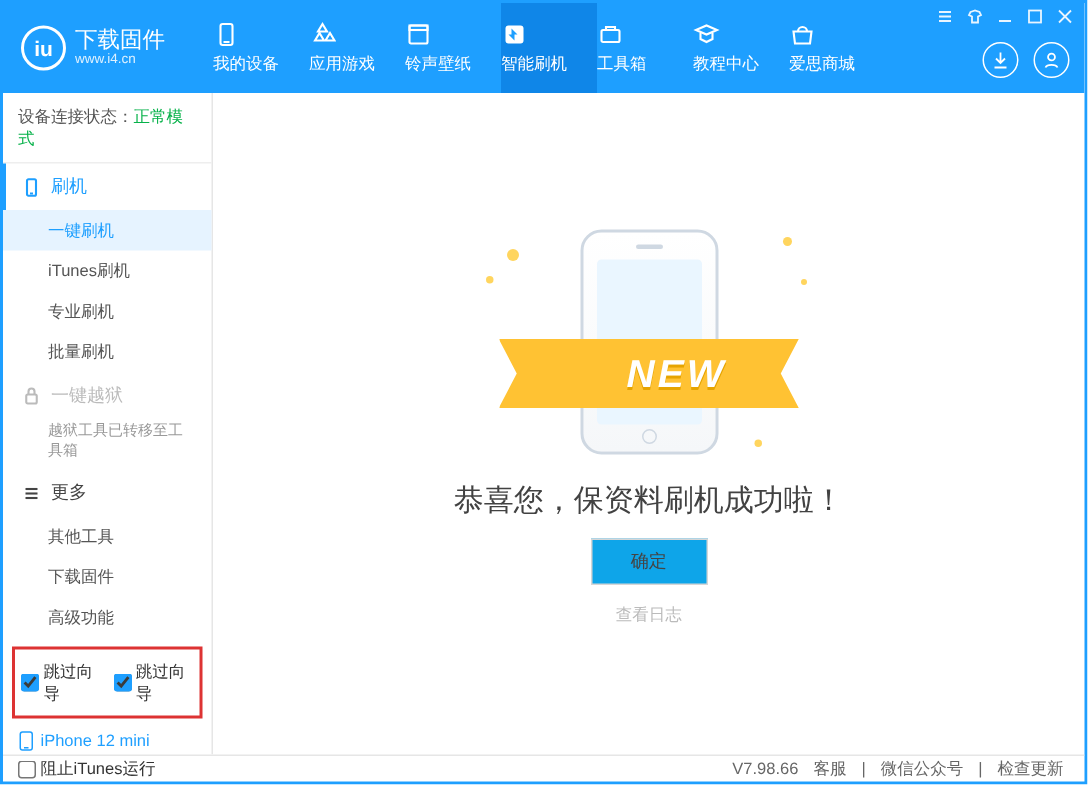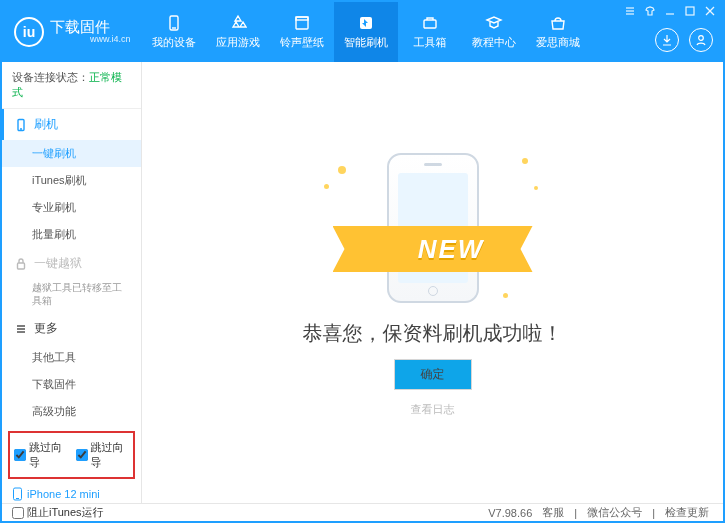--- a/index.html
+++ b/index.html
@@ -5,24 +5,24 @@
 * { margin: 0; padding: 0; box-sizing: border-box; }
 body { font-family: "Microsoft YaHei", sans-serif; font-size: 12px; color: #333; background: #fff; }
 .window { width: 725px; height: 523px; border: 2px solid #1E9FFF; overflow: hidden; display: flex; flex-direction: column; position: relative; }
 
 
 .header { background: #1E9FFF; height: 60px; display: flex; align-items: center; padding: 0 8px 0 12px; color: #fff; position: relative; }
 .logo-block { display: flex; align-items: center; gap: 6px; width: 128px; }
 .logo-circle { width: 30px; height: 30px; border: 2px solid #fff; border-radius: 50%; display: flex; align-items: center; justify-content: center; font-weight: bold; font-size: 14px; }
 .logo-text { display: flex; flex-direction: column; line-height: 1.1; }
 .logo-title { font-size: 15px; font-weight: 500; }
-.logo-url { font-size: 9px; opacity: .85; margin-left: 40px; }
+.logo-url { font-size: 9px; opacity: .85; }
 
 .nav { display: flex; flex: 1; height: 60px; }
-.nav-item { width: 64px; display: flex; flex-direction: column; align-items: center; justify-content: center; gap: 3px; cursor: pointer; font-size: 11px; }
+.nav-item { width: 64px; display: flex; flex-direction: column; justify-content: center; gap: 3px; cursor: pointer; font-size: 11px; }
 .nav-item.active { background: #0F86E8; }
 .nav-icon { width: 18px; height: 18px; display: flex; align-items: center; justify-content: center; }
 .nav-icon svg { stroke: #fff; fill: none; stroke-width: 1.4; }
 
 .win-controls { position: absolute; top: 2px; right: 6px; display: flex; gap: 6px; font-size: 10px; opacity: .9; }
 .win-btn { width: 14px; height: 14px; display: flex; align-items: center; justify-content: center; cursor: pointer; }
 .win-btn svg { stroke: #fff; stroke-width: 1.2; fill: none; }
 .header-right-icons { position: absolute; right: 10px; bottom: 10px; display: flex; gap: 10px; }
 .hr-icon { width: 24px; height: 24px; border: 1px solid #fff; border-radius: 50%; display: flex; align-items: center; justify-content: center; cursor: pointer; }
 .hr-icon svg { stroke: #fff; fill: none; stroke-width: 1.2; }

